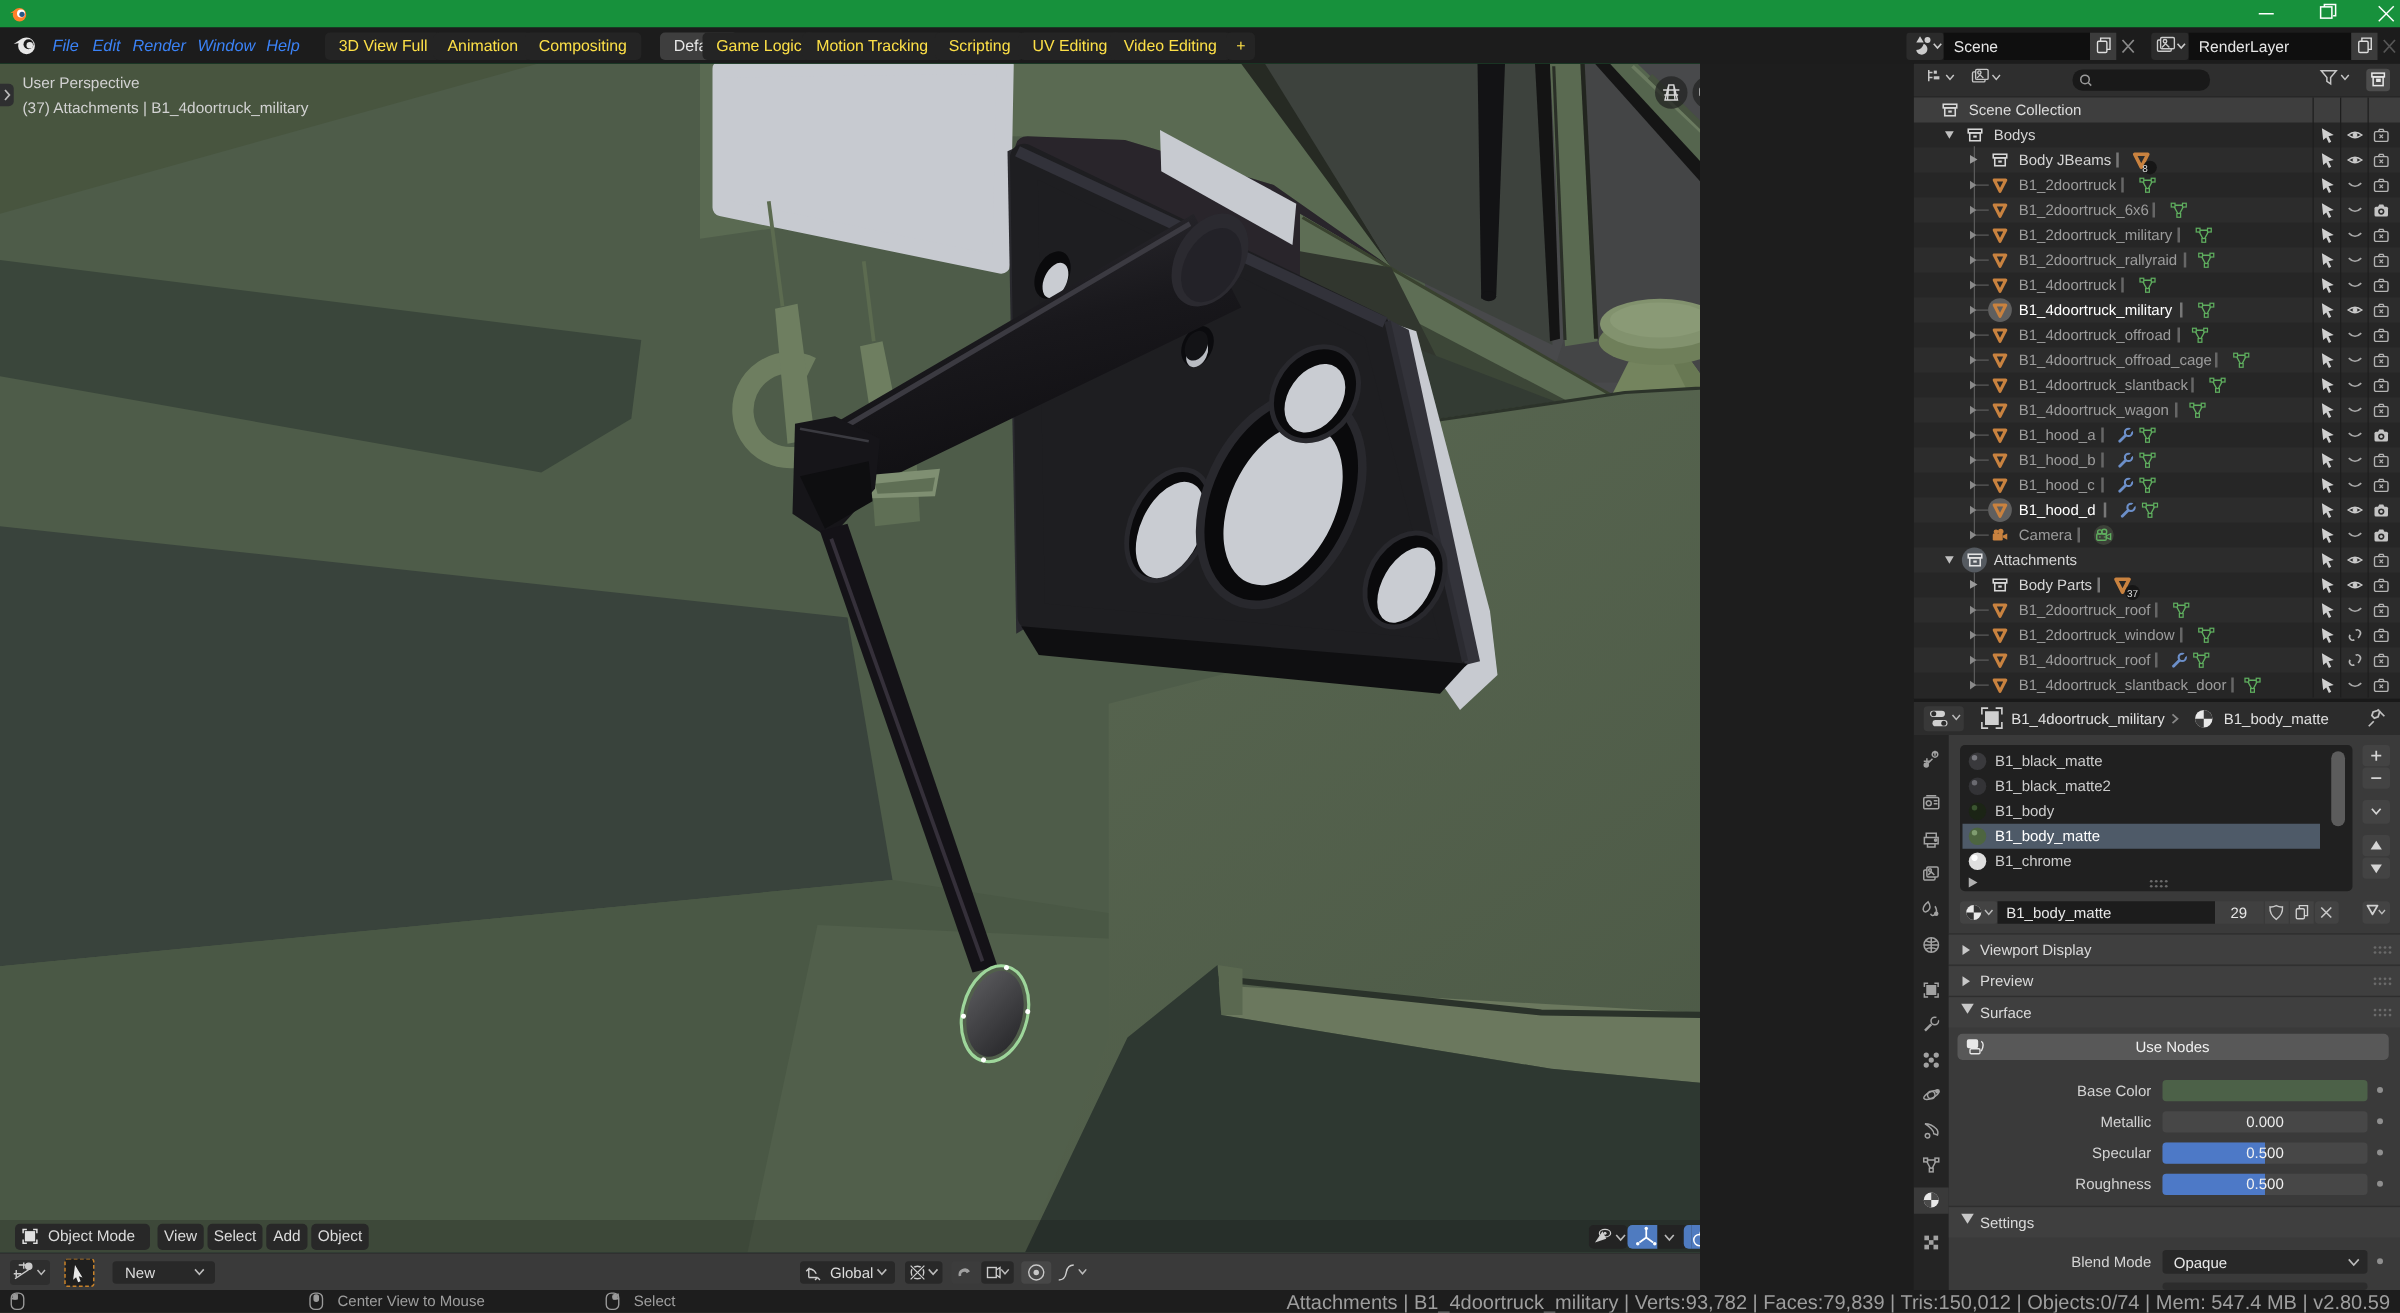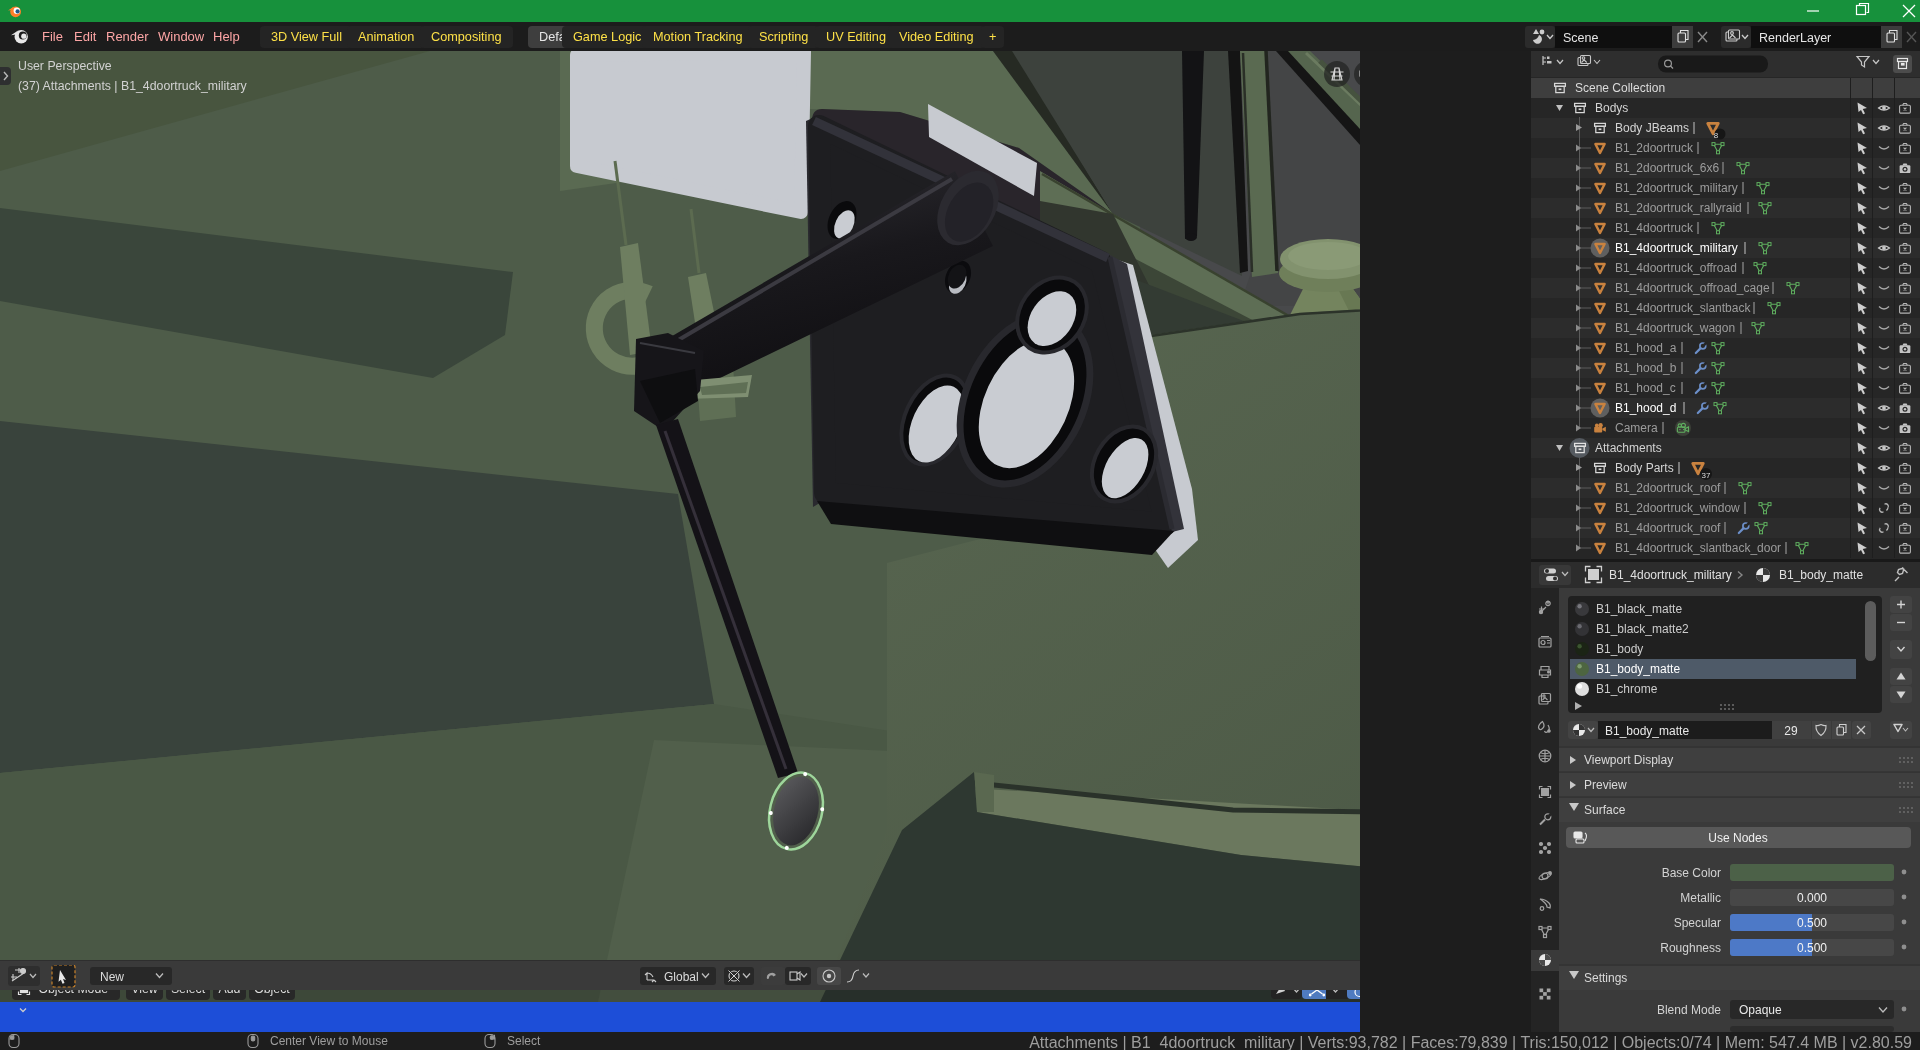--- a/index.html
+++ b/index.html
@@ -3,28 +3,28 @@
 <style>
 *{margin:0;padding:0;box-sizing:border-box;font-family:"Liberation Sans",sans-serif;}
 html,body{width:1920px;height:1050px;overflow:hidden;background:#1d1d1d;}
 #root{position:relative;width:1920px;height:1050px;}
 .abs{position:absolute;}
 
 #titlebar{position:absolute;left:0;top:0;width:1920px;height:22px;background:#17913c;color:#fff;font-size:13px;}
 #titlebar .tt{position:absolute;left:25px;top:3px;color:#fff;font-size:12.7px;}
 
 #menubar{position:absolute;left:0;top:22px;width:1920px;height:29px;background:#1c1c1c;color:#d6d6d6;font-size:13px;}
-.menuitem{position:absolute;top:7px;color:#fca5a5;}
+.menuitem{position:absolute;top:7px;color:#3b82f6;font-style:italic;}
 .wtab{position:absolute;top:4px;height:22px;line-height:22px;padding:0 11px;border-radius:4px;background:#242424;color:#fde047;font-size:12.7px;}
 .wtab.active{background:#3e3e3e;color:#e6e6e6;margin-left:23px;}
 
 #statusbar{position:absolute;left:0;top:1032px;width:1920px;height:18px;background:#1d1d1d;color:#999;font-size:12px;}
 
-#viewport{position:absolute;left:0;top:51px;width:1360px;height:981px;background:#1d4ed8;overflow:hidden;}
-#toolstrip{position:absolute;left:0;top:909px;width:1528px;height:30px;background:#3a3a3a;border-top:1px solid #2e2e2e;}
+#viewport{position:absolute;left:0;top:51px;width:1360px;height:981px;background:#15803d;overflow:hidden;}
+#toolstrip{position:absolute;left:0;top:951px;width:1528px;height:30px;background:#3a3a3a;border-top:1px solid #2e2e2e;}
 #vpheader{position:absolute;left:0;top:925px;width:1528px;height:26px;background:rgba(18,20,16,0.22);}
 .vbtn{position:absolute;height:21px;background:#282828;border-radius:4px;color:#dcdcdc;font-size:12.3px;line-height:21px;text-align:center;}
 .vtext{color:#d2d2d2;font-size:12.3px;}
 
 #rightpanel{position:absolute;left:1531px;top:51px;width:389px;height:981px;background:#262626;}
 </style></head>
 <body>
 <div id="root">
   <div id="titlebar">
     <svg class="abs" style="left:7px;top:4px" width="15" height="15" viewBox="0 0 15 15">

